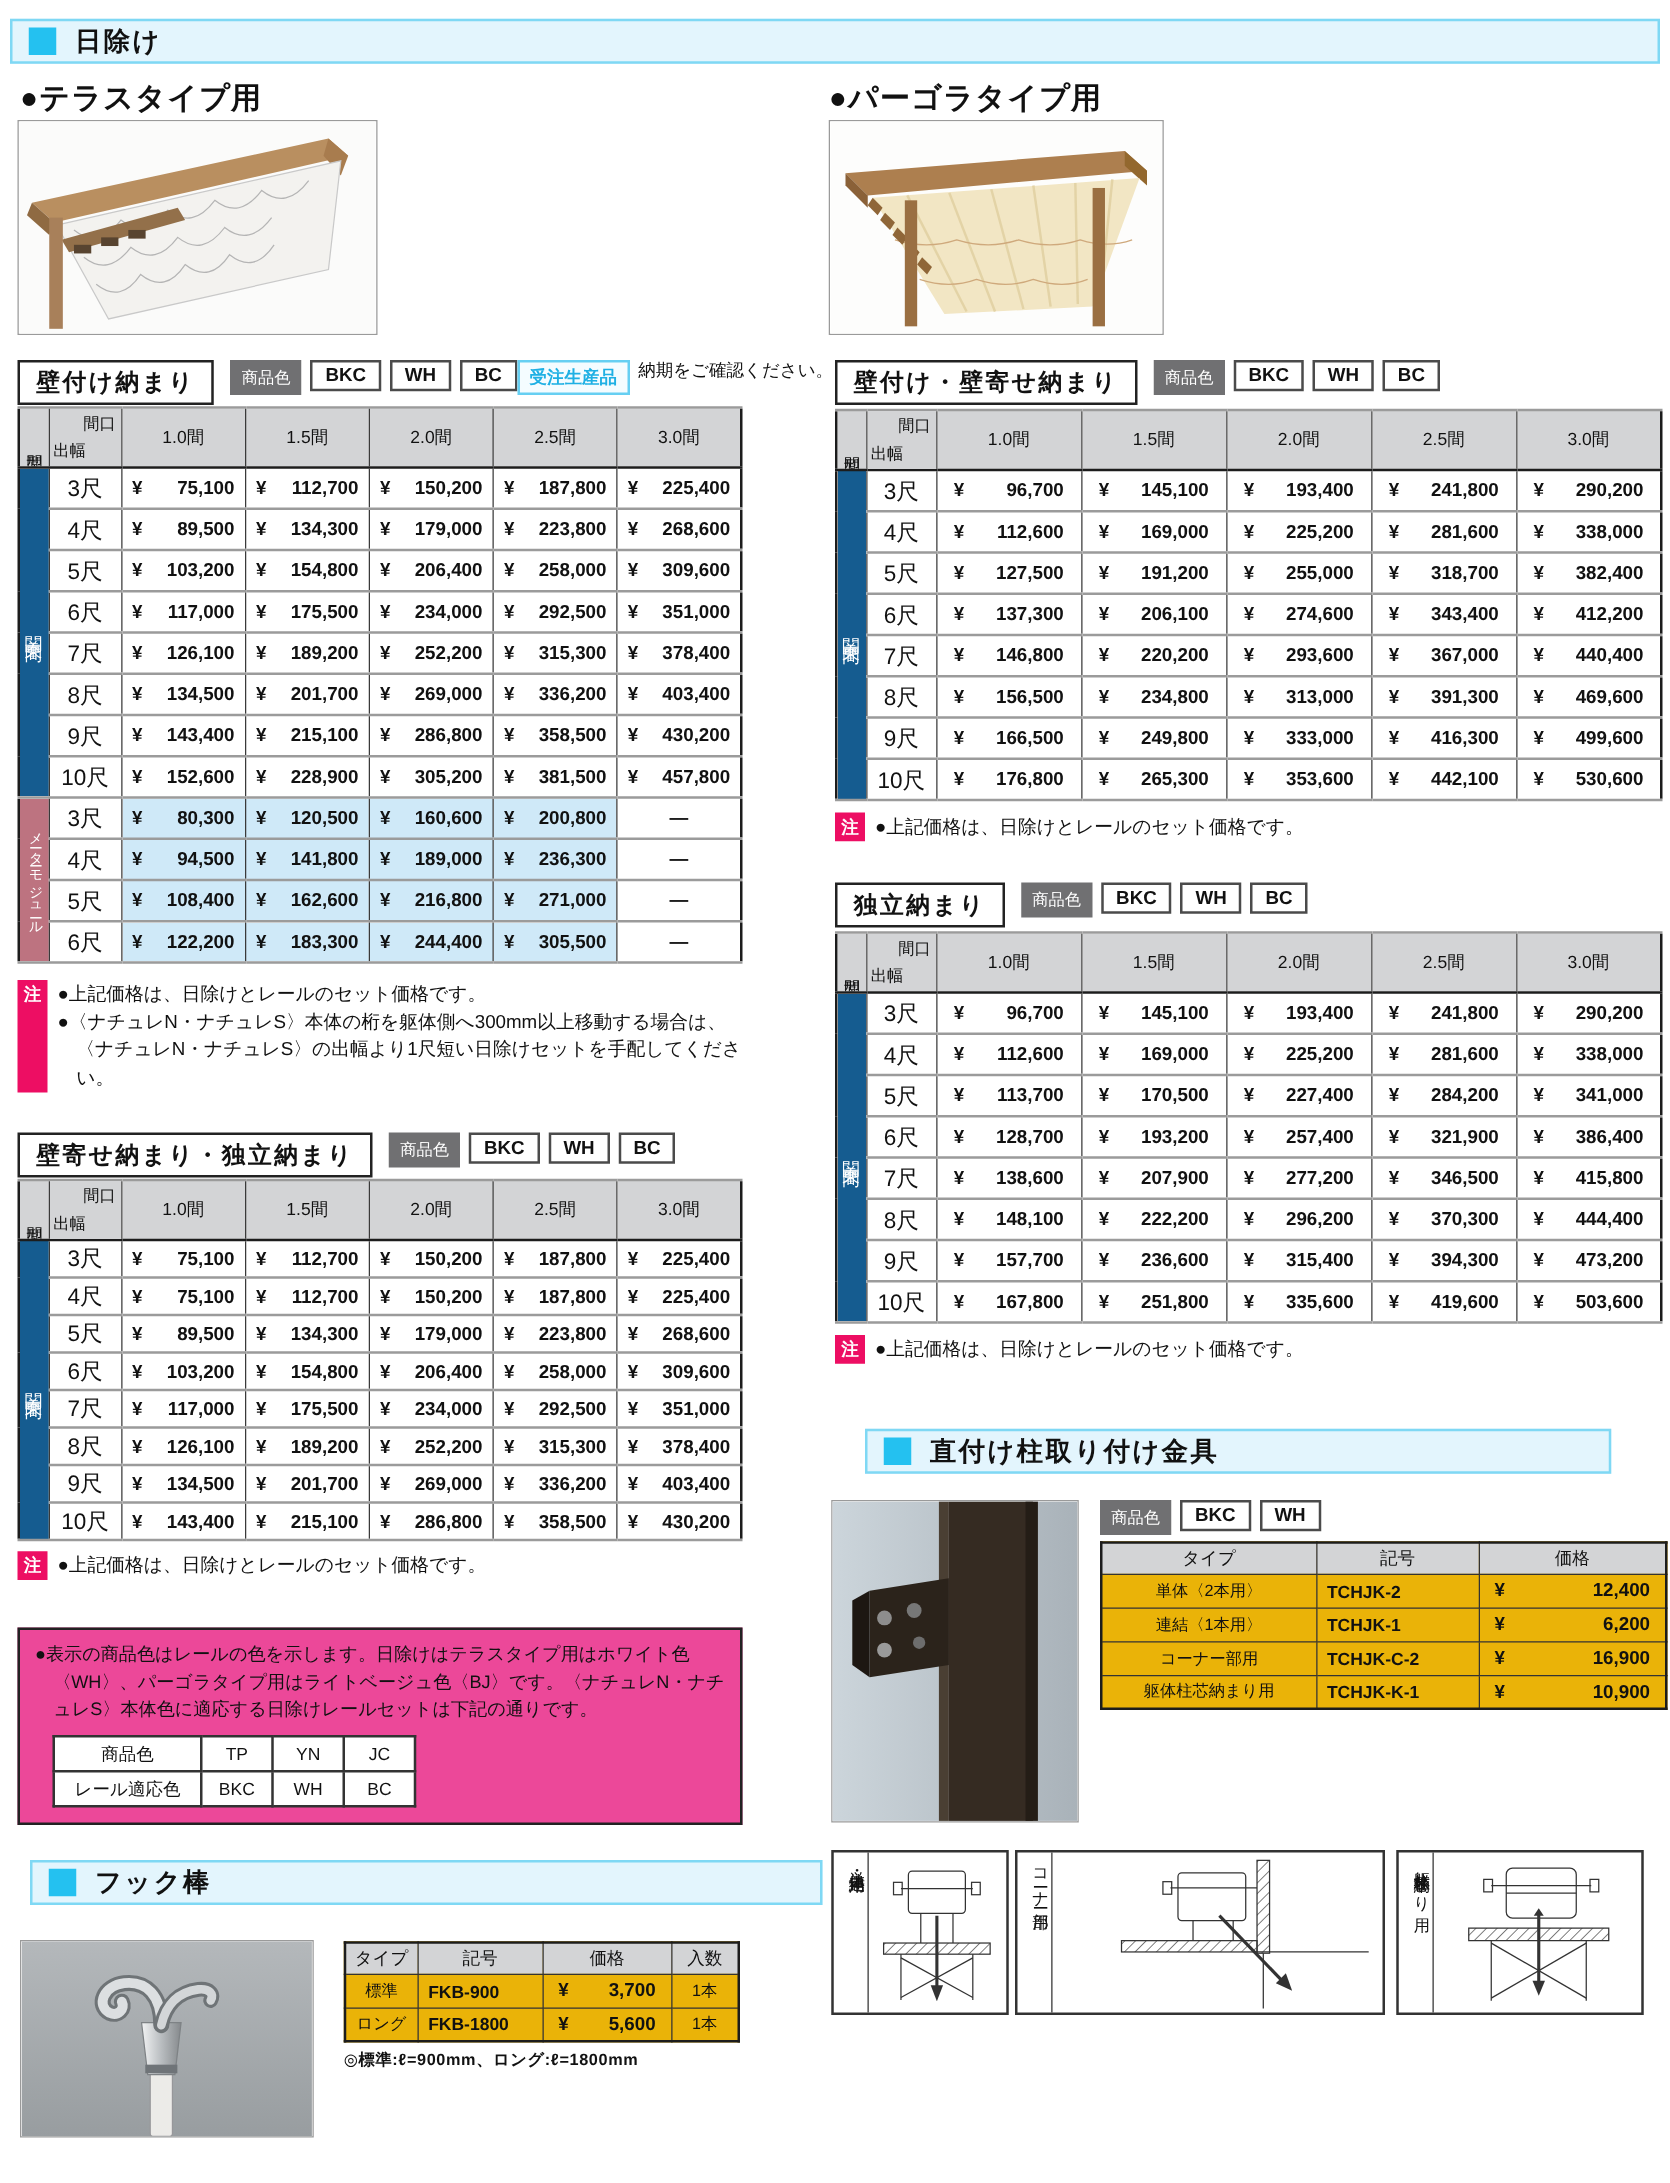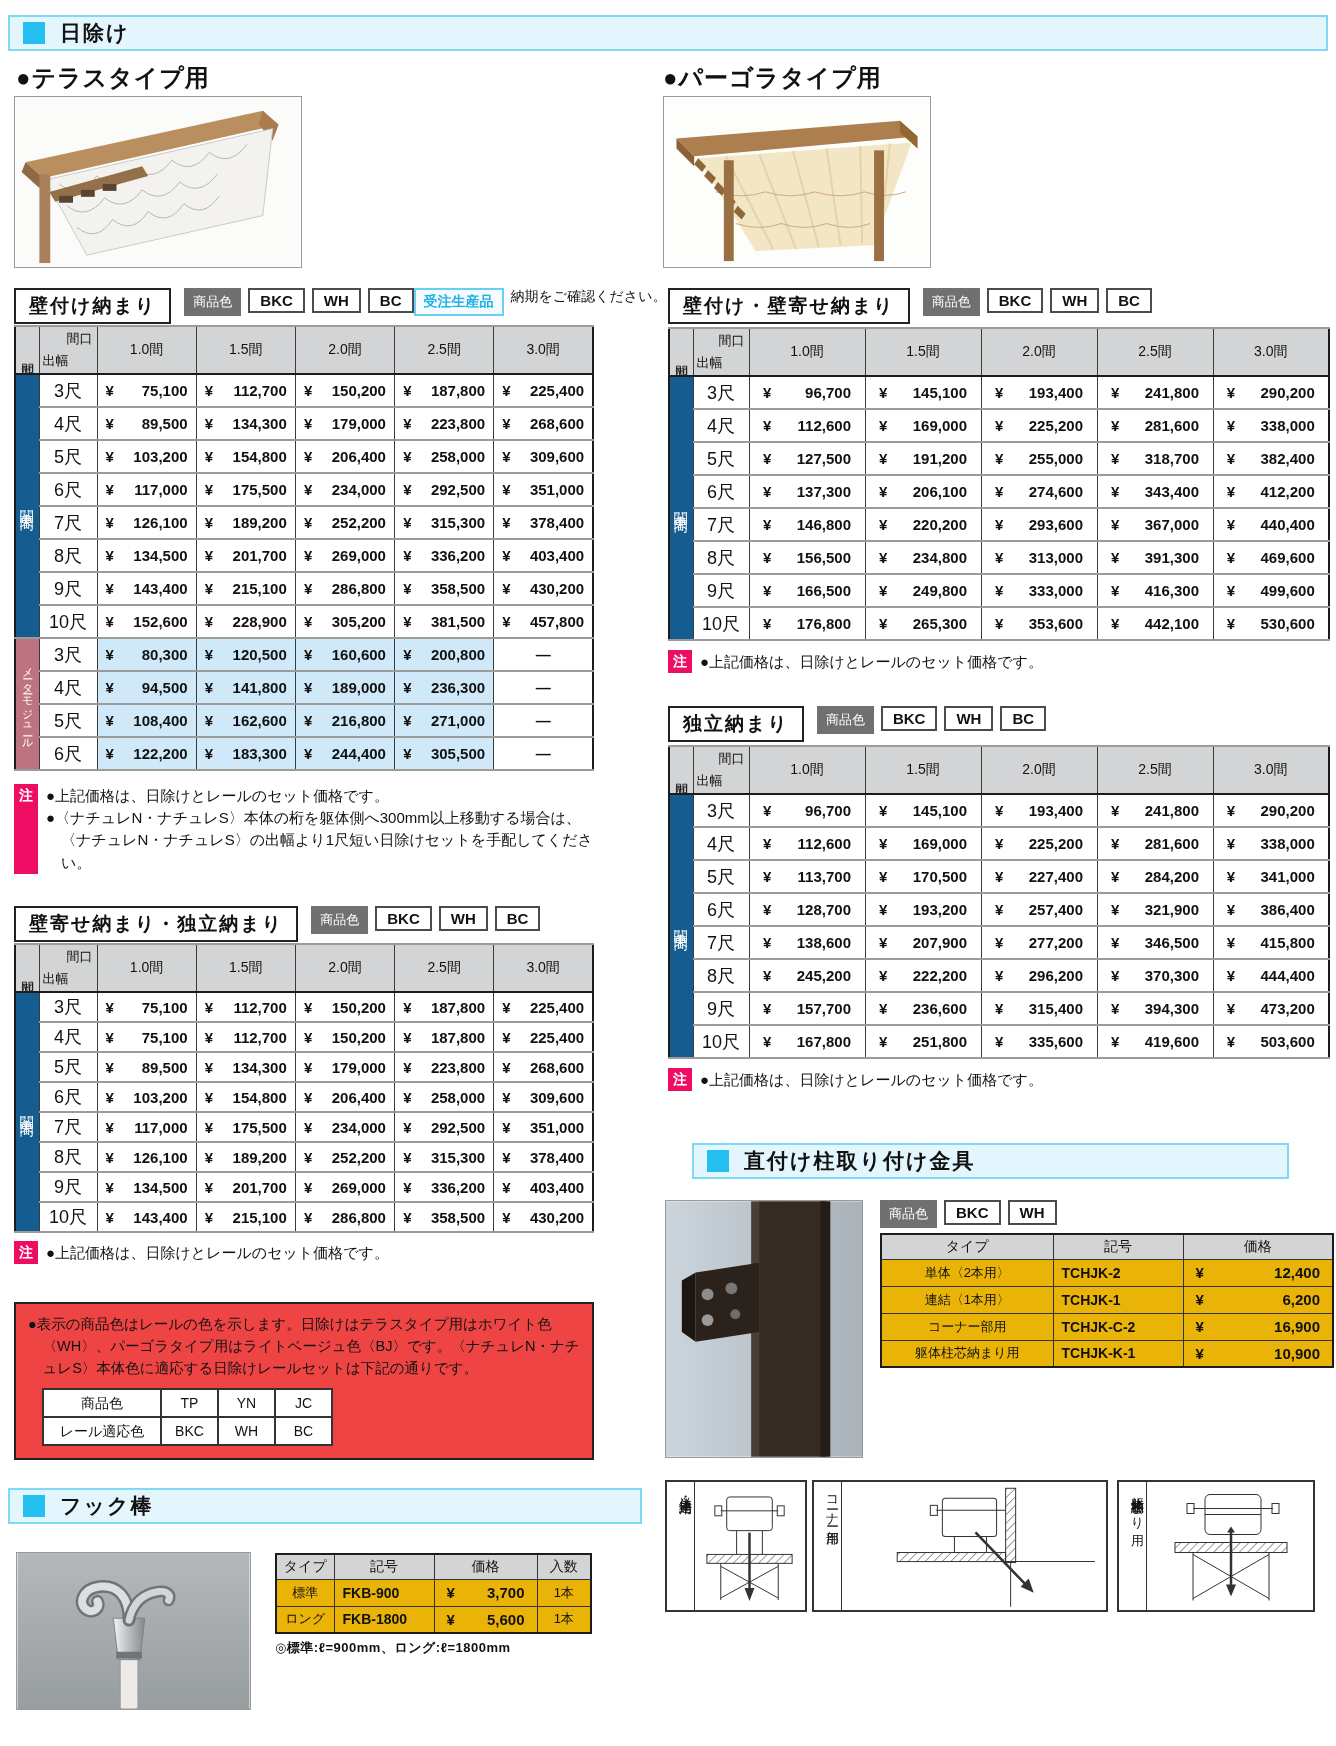--- a/index.html
+++ b/index.html
@@ -53,21 +53,21 @@
 .rt td.price .yen{width:88px}
 td.price.dash{font-weight:bold;font-size:15px}
 
 
 .note{display:flex;align-items:stretch}
 .nbadge{flex:0 0 24px;background:#ed0e63;color:#fff;font-weight:bold;font-size:14px;text-align:center;padding-top:3px}
 .ntext{font-size:15px;line-height:1.48;padding-left:8px;padding-top:1px}
 .hang{padding-left:1em;text-indent:-1em}
 
 
-.cbox{border:2px solid #222;padding:10px 12px;font-size:14.5px;line-height:1.5;background:#ef4444}
+.cbox{border:2px solid #222;padding:10px 12px;font-size:14.5px;line-height:1.5;background:#ec4899}
 .cbox .hang{padding-left:1em;text-indent:-1em}
 table.ctable{border-collapse:collapse;margin:9px 0 2px 14px;table-layout:fixed}
 .ctable td{border:2px solid #333;font-size:14px;text-align:center;height:28px;background:#fff}
 
 
 table.stable{border-collapse:collapse;table-layout:fixed;border:2px solid #1c1c1c;background:#eab308}
 .stable th{background:#d3d4d6;font-size:14px;font-weight:normal;border:1px solid #333;height:25px}
 .stable td{border:1px solid #333;font-size:13px;text-align:center;height:27px;vertical-align:middle}
 .stable td.code{text-align:left;padding-left:8px;font-weight:bold;font-size:14px}
 .stable td.pricecell .yen{display:flex;justify-content:space-between;font-weight:bold;font-size:15px;padding:0 12px}
@@ -865,21 +865,21 @@
           <tr>
             <td>レール適応色</td>
             <td>BKC</td>
             <td>WH</td>
             <td>BC</td>
           </tr>
         </tbody>
       </table>
   </div>
 
-  <div class="abs band" style="left:8px;top:1488px;width:634px">
+  <div class="abs band" style="left:24px;top:1488px;width:634px">
     <span class="sq"></span>
     <span class="bt">フック棒</span>
   </div>
 
   <svg class="abs photo" style="left:16px;top:1552px" width="235" height="158" viewBox="0 0 235 158">
     <defs>
       <linearGradient id="hookbg" x1="0" y1="0" x2="0" y2="1">
         <stop offset="0" stop-color="#b4b8bb"></stop>
           <stop offset="1" stop-color="#989da0"></stop>
       </linearGradient>
@@ -1481,21 +1481,21 @@
               <span class="ysign">¥</span>
               <span class="yval">415,800</span>
             </span>
           </td>
         </tr>
         <tr>
           <td class="depth">8尺</td>
           <td class="price">
             <span class="yen">
               <span class="ysign">¥</span>
-              <span class="yval">245,200</span>
+              <span class="yval">148,100</span>
             </span>
           </td>
           <td class="price">
             <span class="yen">
               <span class="ysign">¥</span>
               <span class="yval">222,200</span>
             </span>
           </td>
           <td class="price">
             <span class="yen">

